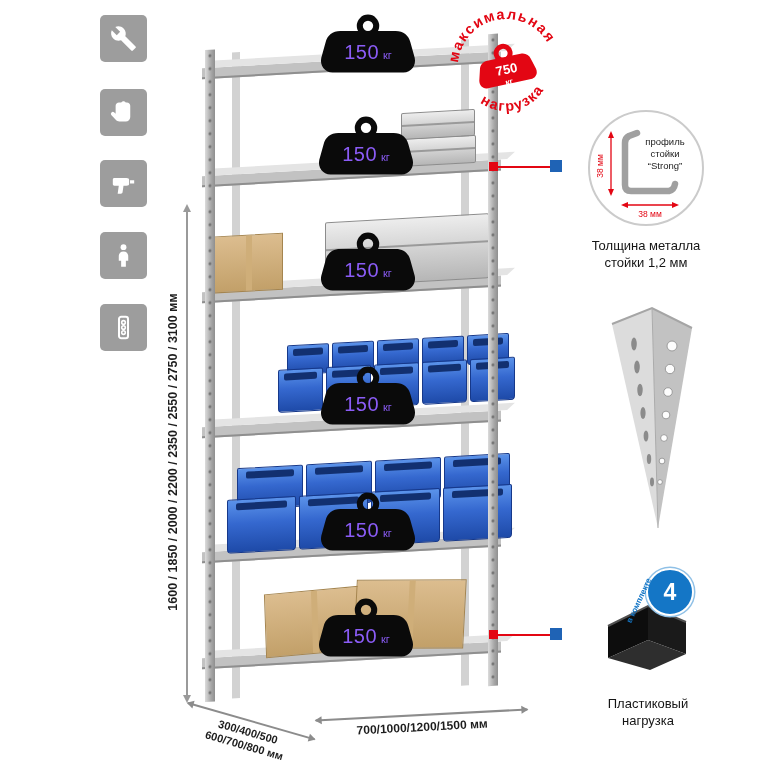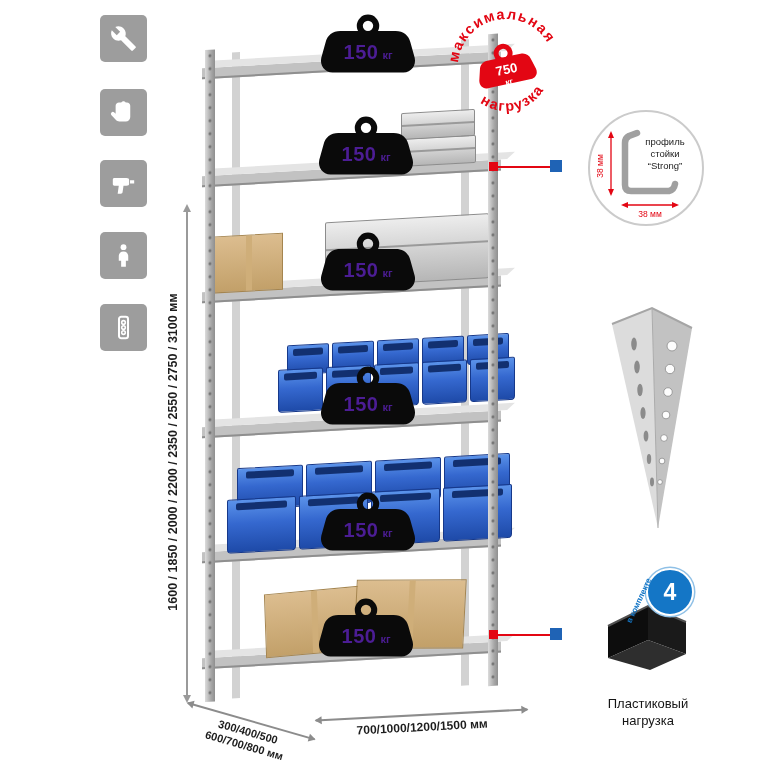--- a/index.html
+++ b/index.html
@@ -46,22 +46,22 @@
   .cardboard::before{content:'';position:absolute;left:48%;top:0;bottom:0;width:6px;background:#cfae79}
   .bin-row{position:absolute;display:flex;gap:3px;z-index:3}
   .bin{position:relative;background:linear-gradient(180deg,#5b93ea 0%,#3568cf 45%,#1e4aa8 100%);
         border:1px solid #16388a;border-radius:2px 2px 4px 4px}
   .bin::before{content:'';position:absolute;left:12%;right:12%;top:3px;height:7px;
         background:#123070;border-radius:2px}
 
   
   .weight{position:absolute;width:116px;height:64px;z-index:10}
   .weight svg{position:absolute;inset:0;width:100%;height:100%}
-  .weight-label{position:absolute;left:0;right:0;top:30px;text-align:center;color:#4c1d95;
-        font-weight:bold;line-height:1}
+  .weight-label{position:absolute;left:0;right:0;top:30px;text-align:center;color:#8b5cf6;
+        font-weight:normal;line-height:1}
   .weight-label .wv{font-size:20px;letter-spacing:.5px}
   .weight-label .wu{font-size:11px;margin-left:4px}
 
   
   .stamp{position:absolute;left:444px;top:5px;width:124px;height:124px;transform:rotate(-12deg);z-index:12}
   .stamp svg{position:absolute;inset:0}
   .stamp text{fill:#e30613;font-weight:bold;letter-spacing:1.5px;font-size:14.5px;
         font-family:"Liberation Sans",sans-serif}
   .stamp-label{position:absolute;left:0;right:0;top:56px;text-align:center;color:#fff;
         font-weight:bold;line-height:1}
@@ -274,20 +274,22 @@
       <text x="12" y="53" transform="rotate(-90 12 53)" font-size="8.5" fill="#e30613" text-anchor="middle">38 мм</text>
       <line x1="34" y1="92" x2="84" y2="92" stroke="#e30613" stroke-width="1.3"></line>
       <polygon points="30,92 37,89 37,95" fill="#e30613"></polygon>
       <polygon points="88,92 81,89 81,95" fill="#e30613"></polygon>
       <text x="59" y="104" font-size="8.5" fill="#e30613" text-anchor="middle">38 мм</text>
       <text x="74" y="32" font-size="9.5" fill="#222" text-anchor="middle">профиль</text>
       <text x="74" y="44" font-size="9.5" fill="#222" text-anchor="middle">стойки</text>
       <text x="74" y="56" font-size="9.5" fill="#222" text-anchor="middle">“Strong”</text>
     </svg>
   </div>
+  <div class="caption pre" style="left:576px;top:238px;width:140px">Толщина металла
+стойки 1,2 мм</div>
 
   <svg class="abs" style="left:596px;top:302px" width="110" height="240" viewBox="0 0 110 240">
     <polygon points="16,22 56,6 62,226" fill="#dcdcdc"></polygon>
     <polygon points="56,6 96,26 62,226" fill="#c2c2c2"></polygon>
     <polyline points="16,22 56,6 96,26" fill="none" stroke="#a5a5a5" stroke-width="2"></polyline>
     <line x1="56" y1="6" x2="62" y2="226" stroke="#ababab" stroke-width="1"></line>
     <ellipse cx="38" cy="42" rx="2.8" ry="6.5" fill="#8b8b8b"></ellipse>
     <ellipse cx="41" cy="65" rx="2.8" ry="6.5" fill="#8b8b8b"></ellipse>
     <ellipse cx="44" cy="88" rx="2.7" ry="6.2" fill="#8b8b8b"></ellipse>
     <ellipse cx="47" cy="111" rx="2.6" ry="6" fill="#8b8b8b"></ellipse>

